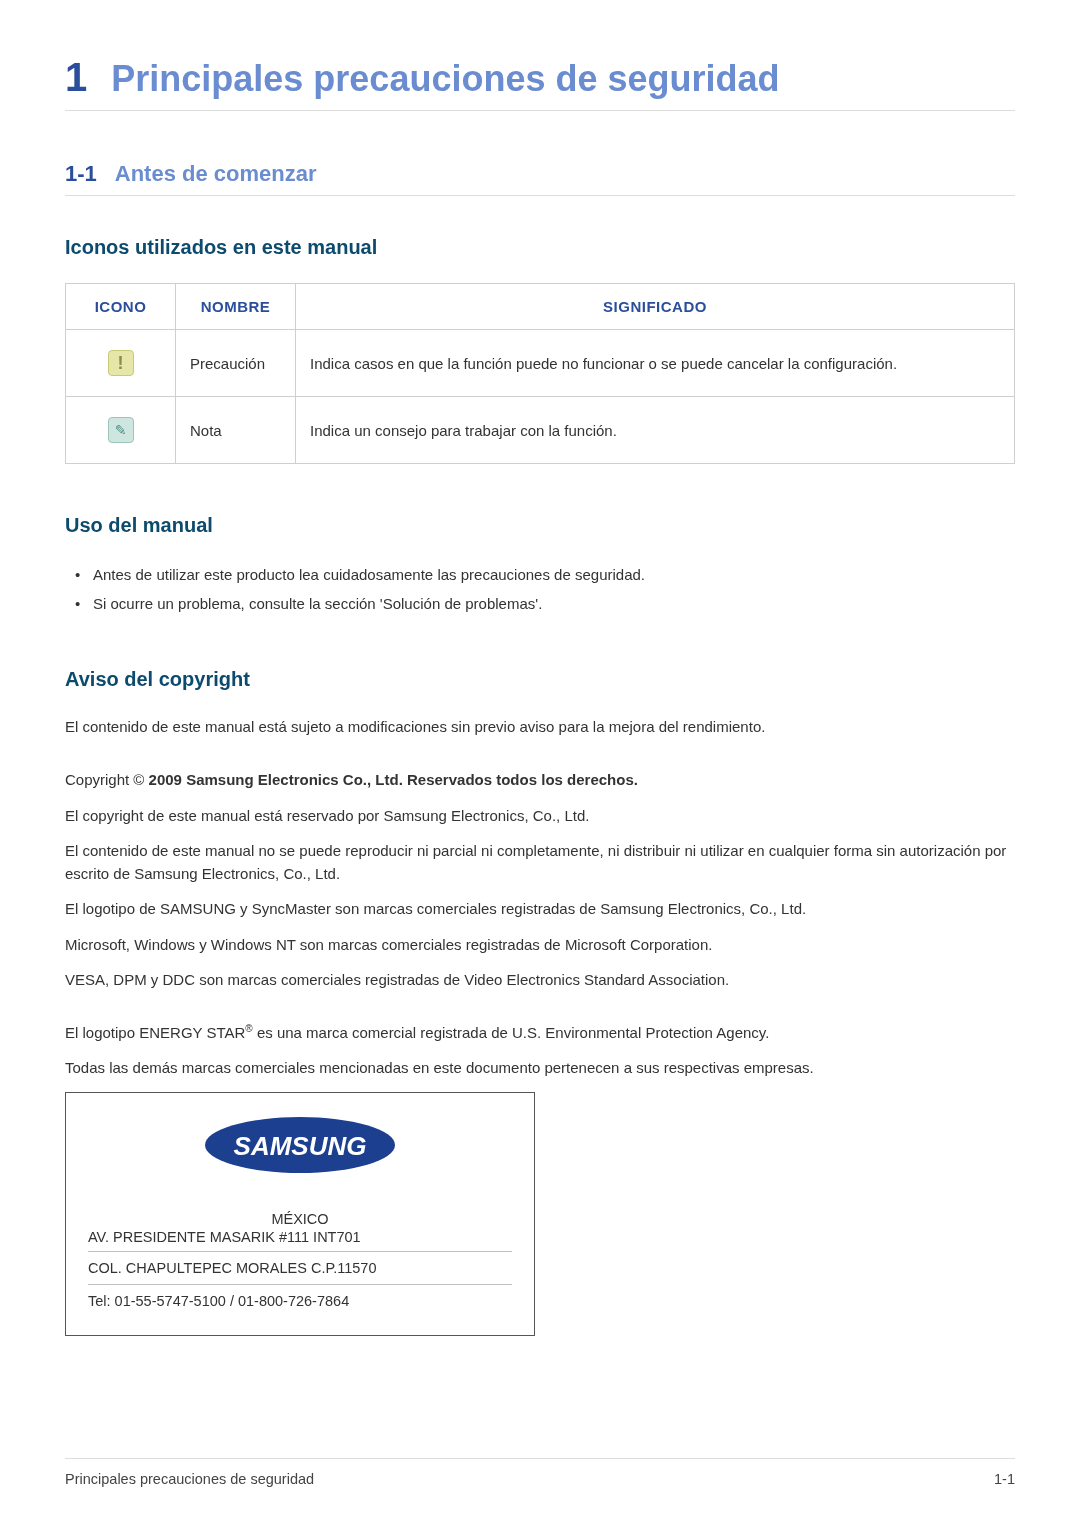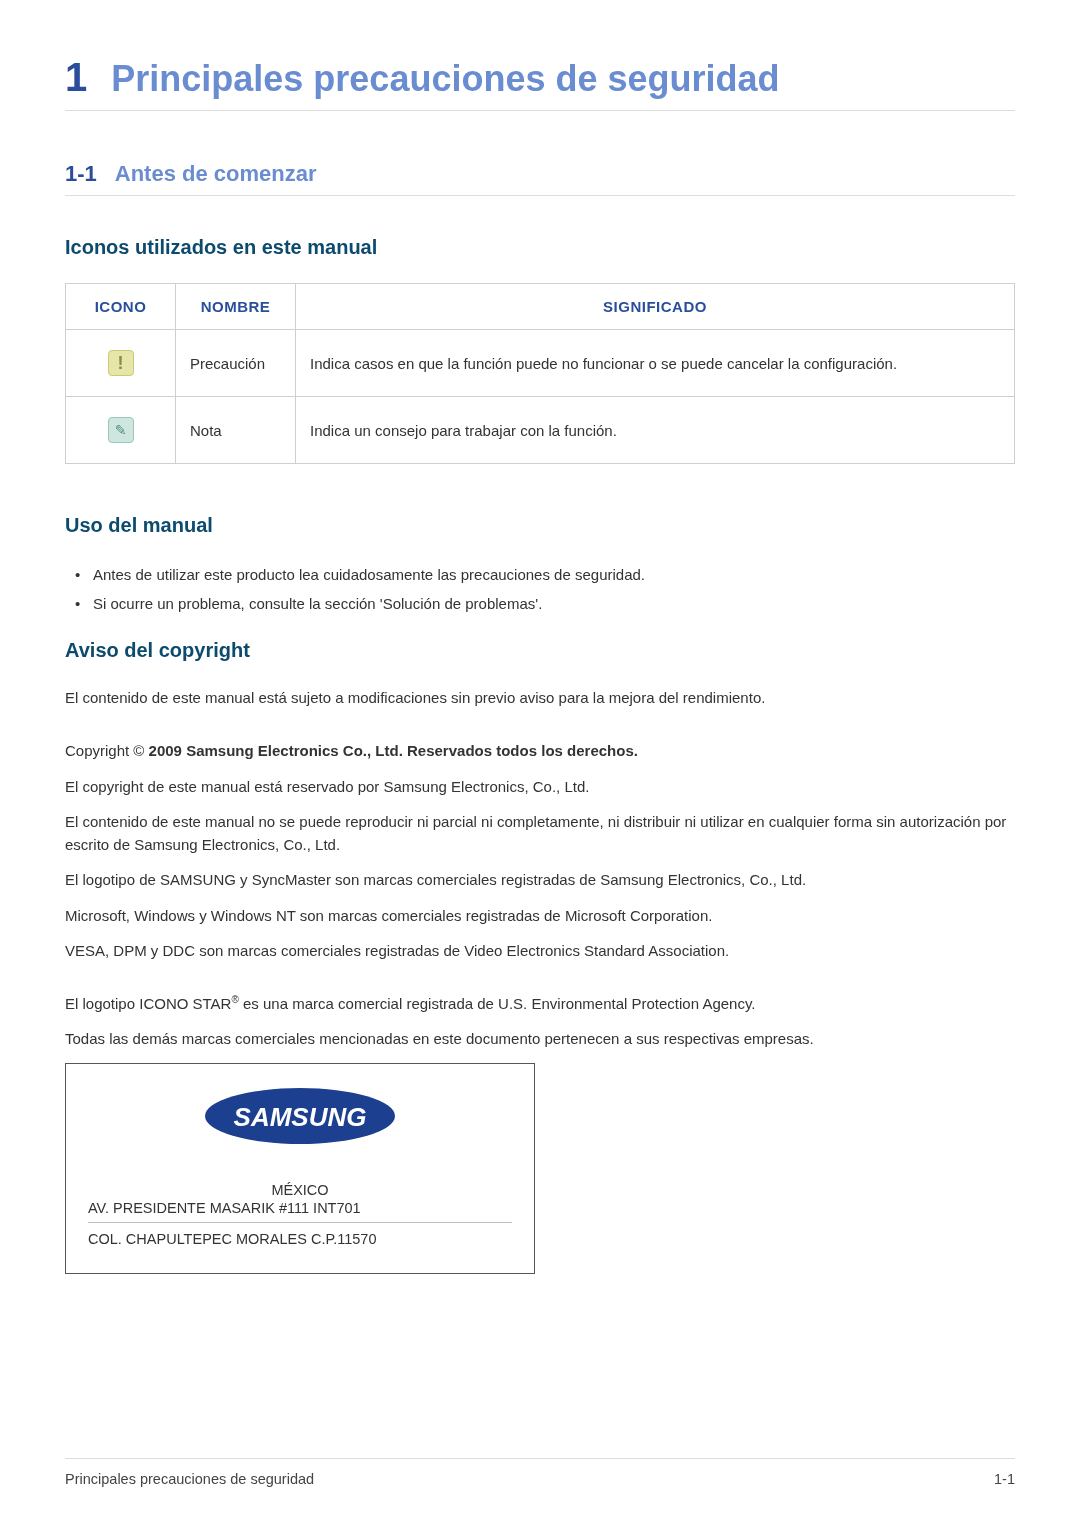--- a/index.html
+++ b/index.html
@@ -99,21 +99,21 @@
     background: #cfe6e0;
     border: 1px solid #9ac6bb;
     border-radius: 4px;
     align-items: center;
     justify-content: center;
     color: #4a8b7c;
     font-size: 14px;
   }
   .bullet-list {
     list-style: none;
-    margin-bottom: 21px;
+    margin-bottom: 50px;
   }
   .bullet-list li {
     font-size: 15px;
     color: #333;
     padding-left: 28px;
     position: relative;
     line-height: 1.9;
   }
   .bullet-list li::before {
     content: "•";
@@ -237,34 +237,35 @@
   <span class="copyright-prefix">Copyright © </span><span class="copyright-strong">2009 Samsung Electronics Co., Ltd. Reservados todos los derechos.</span>
 </p>
 
 <p class="body-p">El copyright de este manual está reservado por Samsung Electronics, Co., Ltd.</p>
 <p class="body-p">El contenido de este manual no se puede reproducir ni parcial ni completamente, ni distribuir ni utilizar en cualquier forma sin autorización por escrito de Samsung Electronics, Co., Ltd.</p>
 <p class="body-p">El logotipo de SAMSUNG y SyncMaster son marcas comerciales registradas de Samsung Electronics, Co., Ltd.</p>
 <p class="body-p">Microsoft, Windows y Windows NT son marcas comerciales registradas de Microsoft Corporation.</p>
 <p class="body-p">VESA, DPM y DDC son marcas comerciales registradas de Video Electronics Standard Association.</p>
 
 <p class="body-p spacer-top">
-  <span>El logotipo ICONO STAR</span><sup class="reg">®</sup><span> es una marca comercial registrada de U.S. Environmental Protection Agency.</span>
+  <span>El logotipo ENERGY STAR</span><sup class="reg">®</sup><span> es una marca comercial registrada de U.S. Environmental Protection Agency.</span>
 </p>
 <p class="body-p">Todas las demás marcas comerciales mencionadas en este documento pertenecen a sus respectivas empresas.</p>
 
 <div class="imported-box">
   <svg class="samsung-logo" viewBox="0 0 200 60">
     <ellipse cx="100" cy="30" rx="95" ry="28" fill="#1d3f8f"></ellipse>
     <text x="100" y="40" text-anchor="middle" font-family="Arial" font-size="26" font-weight="700" font-style="italic" fill="#ffffff">SAMSUNG</text>
   </svg>
   <div class="imported-row">
     <div class="imported-right">
       <div class="addr-country">MÉXICO</div>
       <div class="addr-first">AV. PRESIDENTE MASARIK #111 INT701</div>
       <div class="addr-line">COL. CHAPULTEPEC MORALES C.P.11570</div>
+      <div class="addr-line">Tel: 01-55-5747-5100 / 01-800-726-7864</div>
     </div>
   </div>
 </div>
 
 <div class="page-footer">
   <span>Principales precauciones de seguridad</span>
   <span>1-1</span>
 </div>
 
 </body></html>

